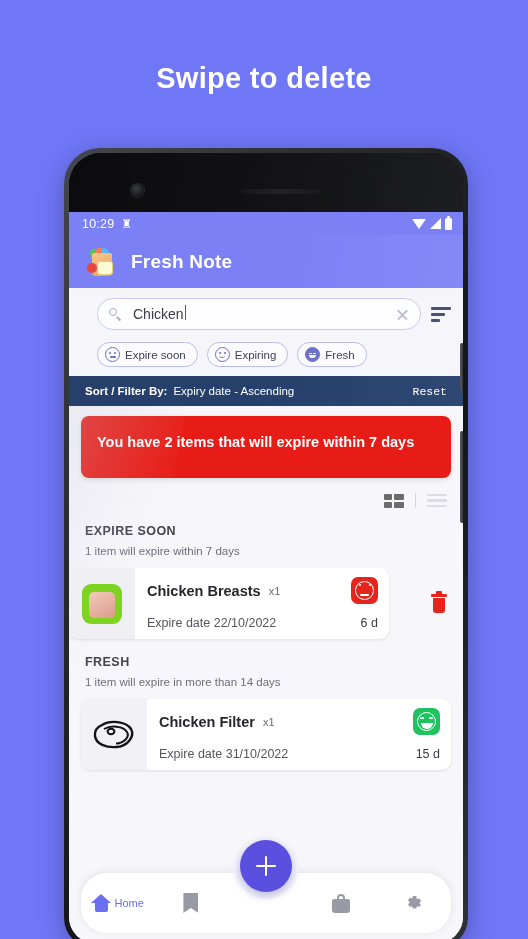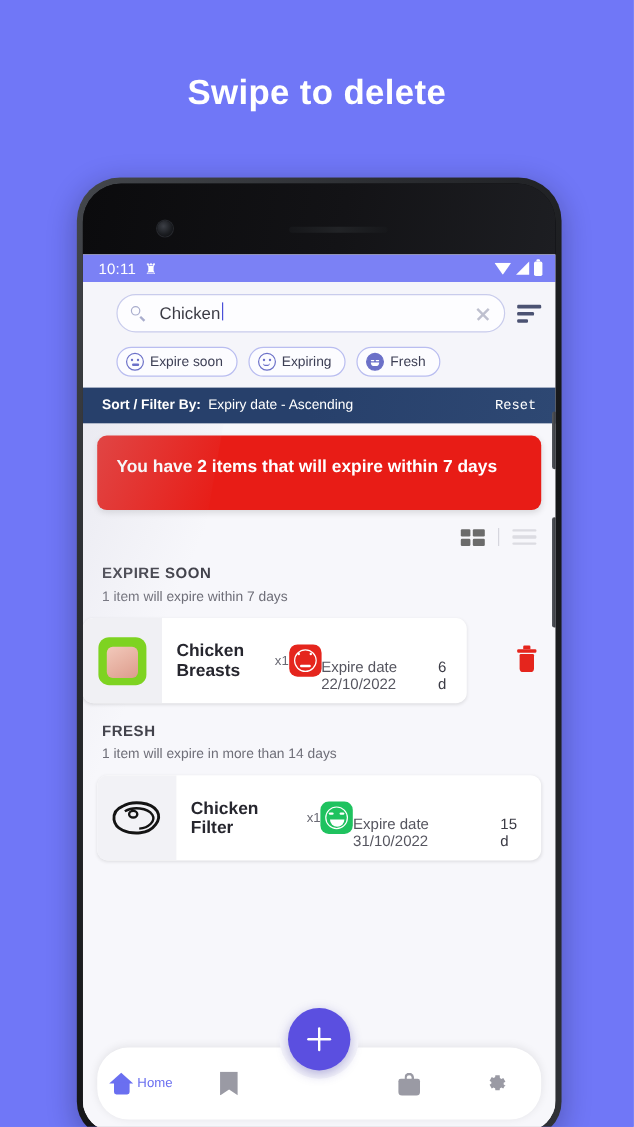--- a/index.html
+++ b/index.html
@@ -478,21 +478,21 @@
     border-radius: 5px;
     background: linear-gradient(150deg,#f2c9bb,#dd9c8c);
   }
   .steak {
     width: 44px; height: 32px;
   }
   .card-main {
     flex: 1;
     padding: 9px 11px 9px 12px;
     display: flex;
-    flex-direction: row;
+    flex-direction: column;
     justify-content: space-between;
     min-width: 0;
   }
   .card-top { display: flex; align-items: center; }
   .item-name {
     font-size: 14.5px;
     font-weight: bold;
     color: #26262e;
   }
   .item-qty {
@@ -629,30 +629,41 @@
 <div class="phone">
   <div class="phone-inner">
     <div class="bezel-top">
       <div class="camera-dot"></div>
       <div class="speaker"></div>
     </div>
 
     <div class="screen">
 
       <div class="statusbar">
-        <span class="status-clock">10:11</span>
+        <span class="status-clock">10:29</span>
         <span class="status-noti">♜</span>
         <span class="status-spacer"></span>
         <span class="status-icons">
           <span class="ic-wifi"></span>
           <span class="ic-signal"></span>
           <span class="ic-batt"></span>
         </span>
       </div>
 
+      <div class="appbar">
+        <span class="app-logo">
+          <i class="leaf1"></i>
+            <i class="leaf2"></i>
+            <i class="leaf3"></i>
+          <i class="bag"></i>
+            <i class="apple"></i>
+            <i class="note"></i>
+        </span>
+        <span class="app-title">Fresh Note</span>
+      </div>
 
       <div class="search-area">
         <div class="search-row">
           <div class="search-box">
             <span class="search-icon"></span>
             <span class="search-text">Chicken</span>
             <span class="clear-icon"></span>
           </div>
           <div class="sort-icon">
               <i></i>

